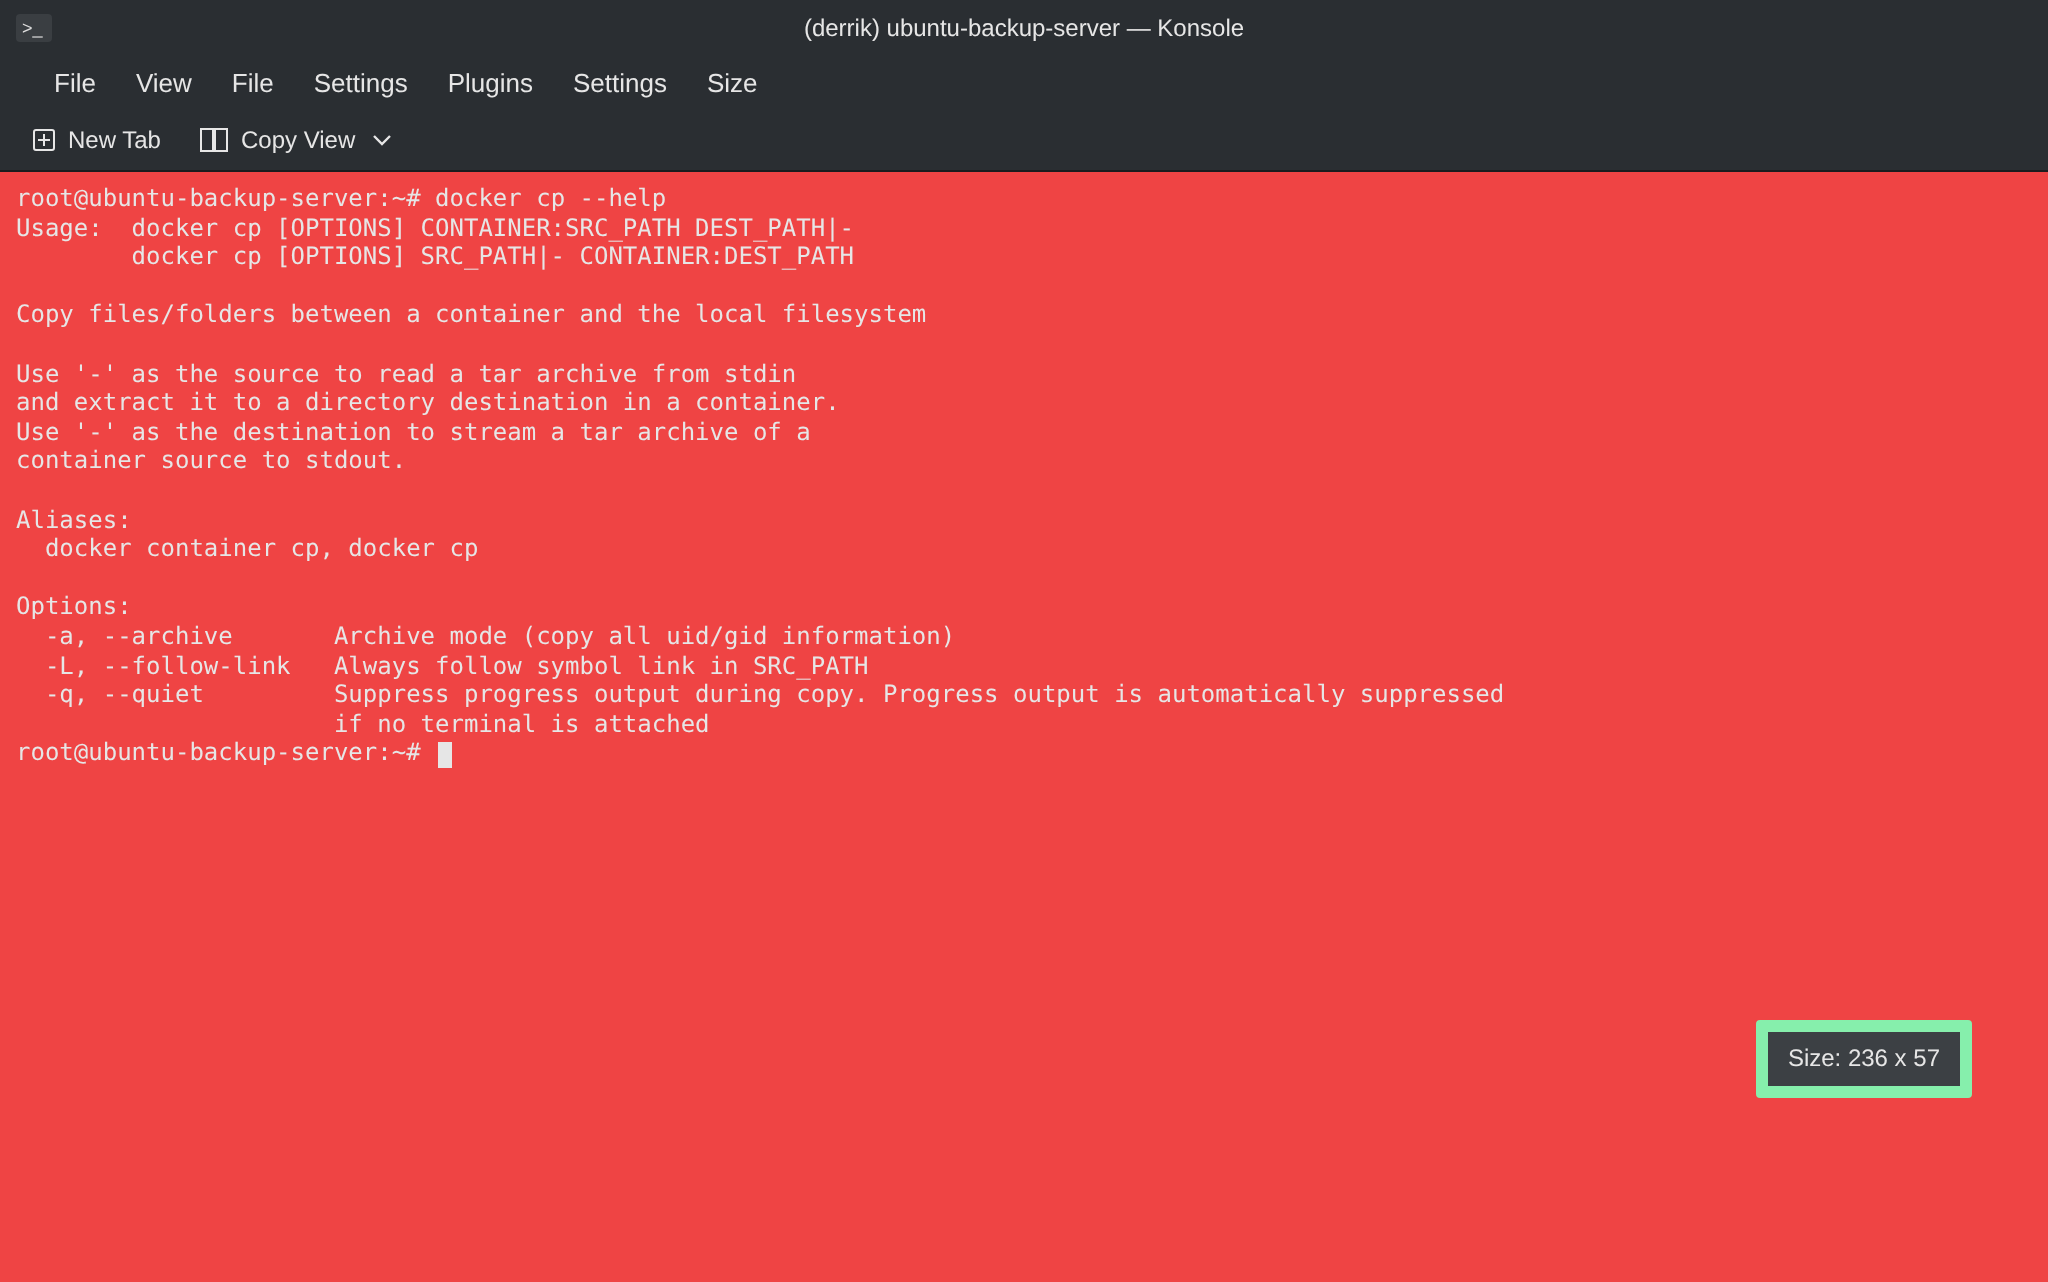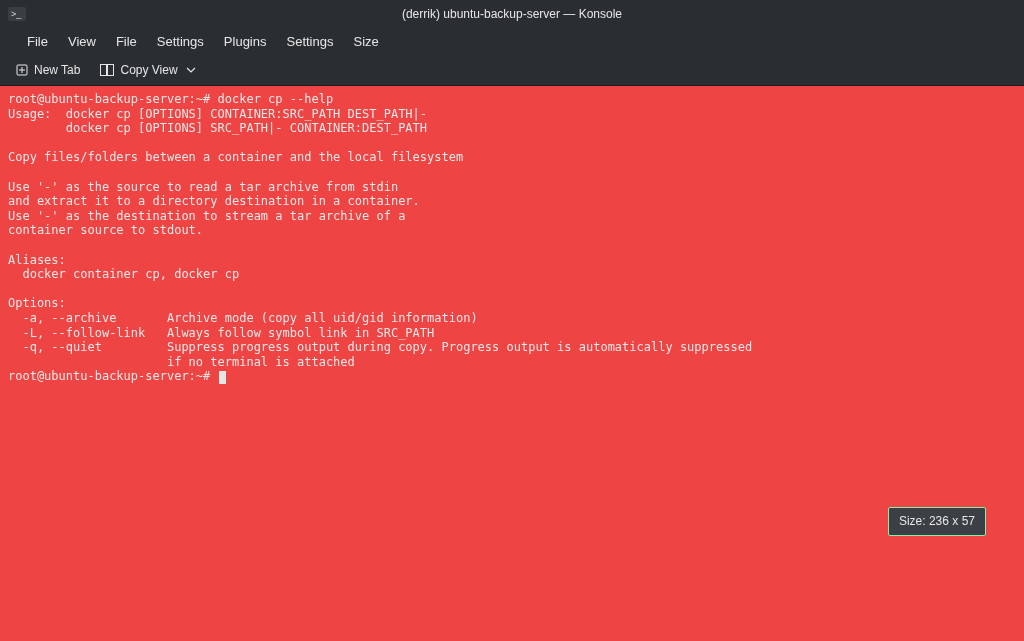--- a/index.html
+++ b/index.html
@@ -98,27 +98,27 @@
       height: 13px;
       background: #e6e6e6;
       vertical-align: text-bottom;
       margin-left: 1px;
       position: relative;
       top: 1px;
     }
     .size-tooltip {
       position: absolute;
       right: 38px;
-      bottom: 105px;
+      bottom: 92px;
       background: #3c4044;
       color: #e6e6e6;
       font-family: sans-serif;
       font-size: 12px;
       padding: 6px 10px;
-      border: 1px solid #86efac;
+      border: 6px solid #86efac;
       border-radius: 2px;
     }
   </style>
 </head>
 <body>
 
 <div class="titlebar">
   <div class="titlebar-icon">&gt;_</div>
   <div class="titlebar-title">(derrik) ubuntu-backup-server — Konsole</div>
 </div>

